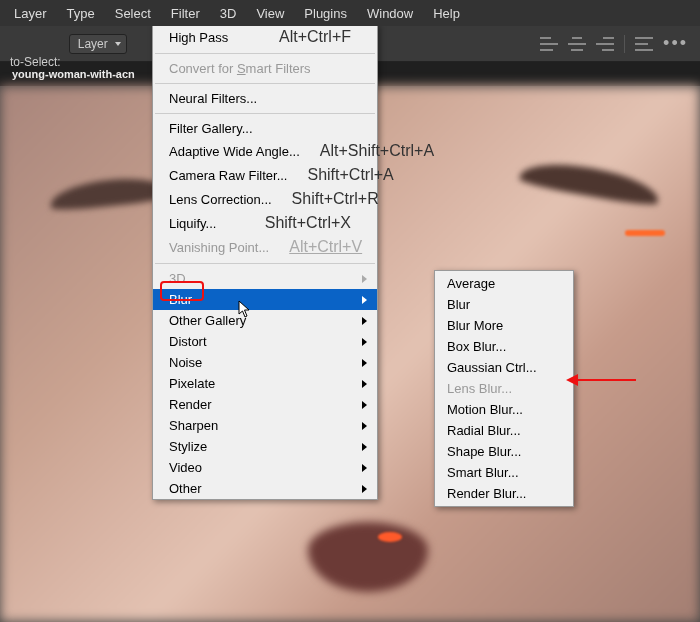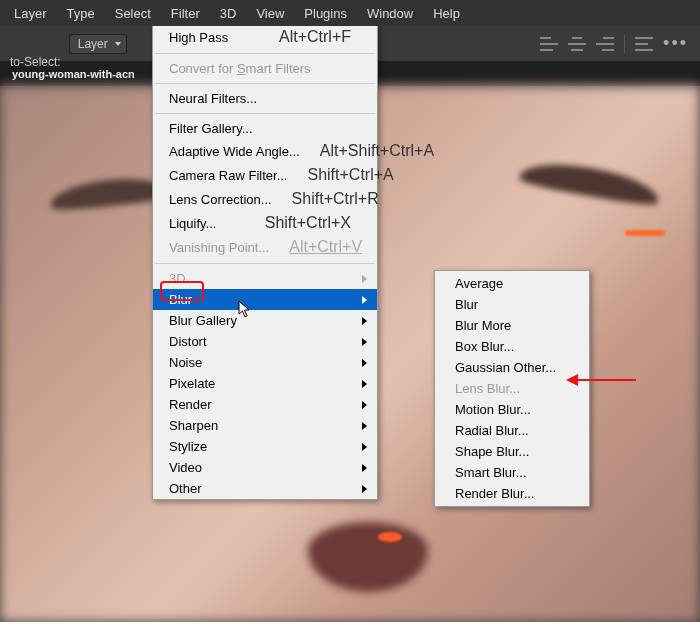--- a/index.html
+++ b/index.html
@@ -113,28 +113,28 @@
     }
     .dropdown-row.selected.has-sub::after{ border-left-color:#fff; }
     .dropdown-row.disabled.has-sub::after{ border-left-color:#aaa; }
     .shortcut { color: #333; font-size: 16px; padding-left:20px;}
     .dropdown-row.disabled .shortcut{color:#aaa;text-decoration:underline;}
     .dropdown-sep { height: 1px; background: #ccc; margin: 4px 2px; }
 
     .submenu {
       position: absolute;
       top: 270px; left: 434px;
-      width: 156px;
+      width: 140px;
       background: #f0f0f0;
       border: 1px solid #999;
       box-shadow: 2px 2px 6px rgba(0,0,0,.4);
       z-index: 60;
       color: #000;
       font-size: 13px;
-      padding:2px 8px;
+      padding:2px 0;
     }
     .submenu .dropdown-row{padding:3px 12px;}
 
     .red-arrow1{
       position:absolute;z-index:70;top:12px;left:72px;width:88px;height:2px;background:#e11;
       transform-origin:right center;transform:rotate(13deg);
     }
     .red-arrow1::after{
       content:"";position:absolute;right:-1px;top:-5px;border-top:6px solid transparent;border-bottom:6px solid transparent;border-left:12px solid #e11;
     }
@@ -248,21 +248,21 @@
       <span class="shortcut">Alt+Ctrl+V</span>
     </div>
   <div class="dropdown-sep"></div>
   <div class="dropdown-row disabled has-sub">
       <span>3D</span>
     </div>
   <div class="dropdown-row selected has-sub">
       <span>Blur</span>
     </div>
   <div class="dropdown-row has-sub">
-      <span>Blur Gallery</span>
+      <span>Other Gallery</span>
     </div>
   <div class="dropdown-row has-sub">
       <span>Distort</span>
     </div>
   <div class="dropdown-row has-sub">
       <span>Noise</span>
     </div>
   <div class="dropdown-row has-sub">
       <span>Pixelate</span>
     </div>
@@ -290,21 +290,21 @@
   <div class="dropdown-row">
       <span>Blur</span>
     </div>
   <div class="dropdown-row">
       <span>Blur More</span>
     </div>
   <div class="dropdown-row">
       <span>Box Blur...</span>
     </div>
   <div class="dropdown-row">
-      <span>Gaussian Other...</span>
+      <span>Gaussian Ctrl...</span>
     </div>
   <div class="dropdown-row disabled">
       <span>Lens Blur...</span>
     </div>
   <div class="dropdown-row">
       <span>Motion Blur...</span>
     </div>
   <div class="dropdown-row">
       <span>Radial Blur...</span>
     </div>

